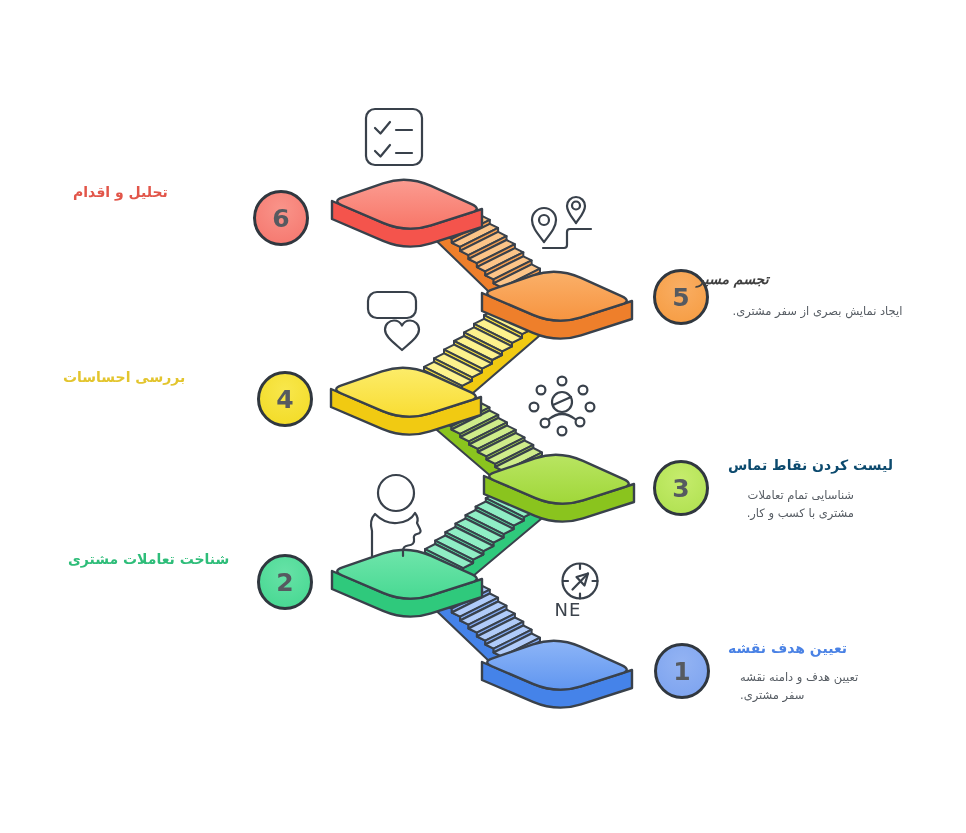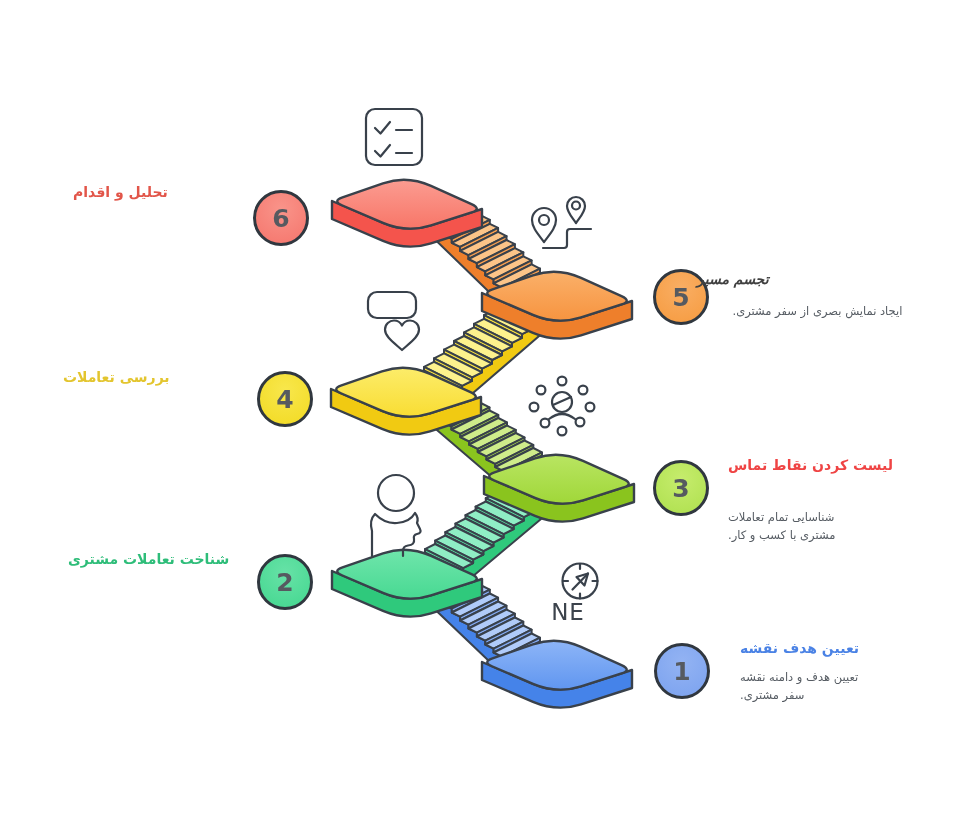--- a/index.html
+++ b/index.html
@@ -9,21 +9,21 @@
               font-size:17px;font-weight:400;color:#4b5158;}
   #diagram{position:absolute;left:0;top:0;}
   .step{position:absolute;left:0;top:0;width:0;height:0;}
   .badge{position:absolute;width:56px;height:56px;border-radius:50%;
          border:3px solid #30373f;box-sizing:border-box;display:flex;
          align-items:center;justify-content:center;}
   .badge span{font-size:25px;font-weight:bold;color:#565a60;line-height:1;}
   .s-title{position:absolute;direction:rtl;font-size:14px;font-weight:bold;white-space:nowrap;}
   .s-desc{position:absolute;direction:rtl;font-size:11.5px;line-height:18px;color:#565c63;}
   .ne-label{position:absolute;left:540px;top:599px;width:56px;text-align:center;
-            font-size:23px;letter-spacing:1px;color:#3c434c;}
+            font-size:18px;letter-spacing:1px;color:#3c434c;}
 </style>
 </head>
 <body>
 
 <div class="canvas">
   <svg id="diagram" width="966" height="833" viewBox="0 0 966 833">
       <defs>
         <linearGradient id="pg1" x1="0" y1="0" x2="0" y2="1">
           <stop offset="0%" stop-color="#8db5f7"></stop>
           <stop offset="100%" stop-color="#6096f0"></stop>
@@ -208,45 +208,45 @@
         <path d="M580 564 v5 M580 593.5 v5 M563 581 h5 M592.5 581 h5" fill="none"></path>
         <path d="M572.5 589.5 L588 573.5" fill="none"></path>
         <path d="M588 573.5 L576.5 577 L584.5 585.5 Z" fill="none"></path>
       </g>
     </svg>
   <div id="steps-layer">
   <div class="step">
     <div class="badge" style="left: 654px; top: 643px; background: radial-gradient(circle at 50% 32%, rgb(147, 179, 243), rgb(123, 162, 239));">
       <span style="color: rgb(86, 90, 96);">1</span>
     </div>
-    <div class="s-title" style="color: rgb(74, 130, 229); left: 728px; top: 640px; margin-left: 12px;">تعیین هدف نقشه</div>
+    <div class="s-title" style="color: rgb(74, 130, 229); left: 728px; top: 640px;">تعیین هدف نقشه</div>
     <div class="s-desc" style="left: 728px; top: 668px; width: 128px; text-align: left; margin-left: 12px;">تعیین هدف و دامنه نقشه سفر مشتری.</div>
   </div>
 
   <div class="step">
     <div class="badge" style="left: 257px; top: 554px; background: radial-gradient(circle at 50% 32%, rgb(103, 226, 167), rgb(67, 215, 143));">
       <span style="color: rgb(86, 90, 96);">2</span>
     </div>
     <div class="s-title" style="color: rgb(46, 189, 121); left: 68px; top: 551px;">شناخت تعاملات مشتری</div>
 
   </div>
 
   <div class="step">
     <div class="badge" style="left: 653px; top: 460px; background: radial-gradient(circle at 50% 32%, rgb(198, 236, 109), rgb(174, 224, 78));">
       <span style="color: rgb(86, 90, 96);">3</span>
     </div>
-    <div class="s-title" style="color: #ef4444; left: 728px; top: 457px; text-align: center;">لیست کردن نقاط تماس</div>
-    <div class="s-desc" style="left: 728px; top: 508px; width: 126px; text-align: left;">شناسایی تمام تعاملات مشتری با کسب و کار.</div>
+    <div class="s-title" style="color: #0c4a6e; left: 728px; top: 457px; text-align: center;">لیست کردن نقاط تماس</div>
+    <div class="s-desc" style="left: 728px; top: 486px; width: 126px; text-align: right;">شناسایی تمام تعاملات مشتری با کسب و کار.</div>
   </div>
 
   <div class="step">
     <div class="badge" style="left: 257px; top: 371px; background: radial-gradient(circle at 50% 32%, rgb(248, 231, 76), rgb(242, 218, 34));">
       <span style="color: rgb(86, 90, 96);">4</span>
     </div>
-    <div class="s-title" style="color: rgb(227, 197, 46); left: 63px; top: 369px;">بررسی تعاملات</div>
+    <div class="s-title" style="color: rgb(227, 197, 46); left: 63px; top: 369px;">بررسی احساسات</div>
 
   </div>
 
   <div class="step">
     <div class="badge" style="left: 653px; top: 269px; background: radial-gradient(circle at 50% 32%, rgb(249, 174, 100), rgb(246, 155, 63));">
       <span style="color: rgb(86, 90, 96);">5</span>
     </div>
     <div class="s-title" style="color: #404040; left: 697px; top: 271px; font-style: italic;">تجسم مسیر</div>
     <div class="s-desc" style="left: 730px; top: 302px; width: 175px; text-align: center;">ایجاد نمایش بصری از سفر مشتری.</div>
   </div>

